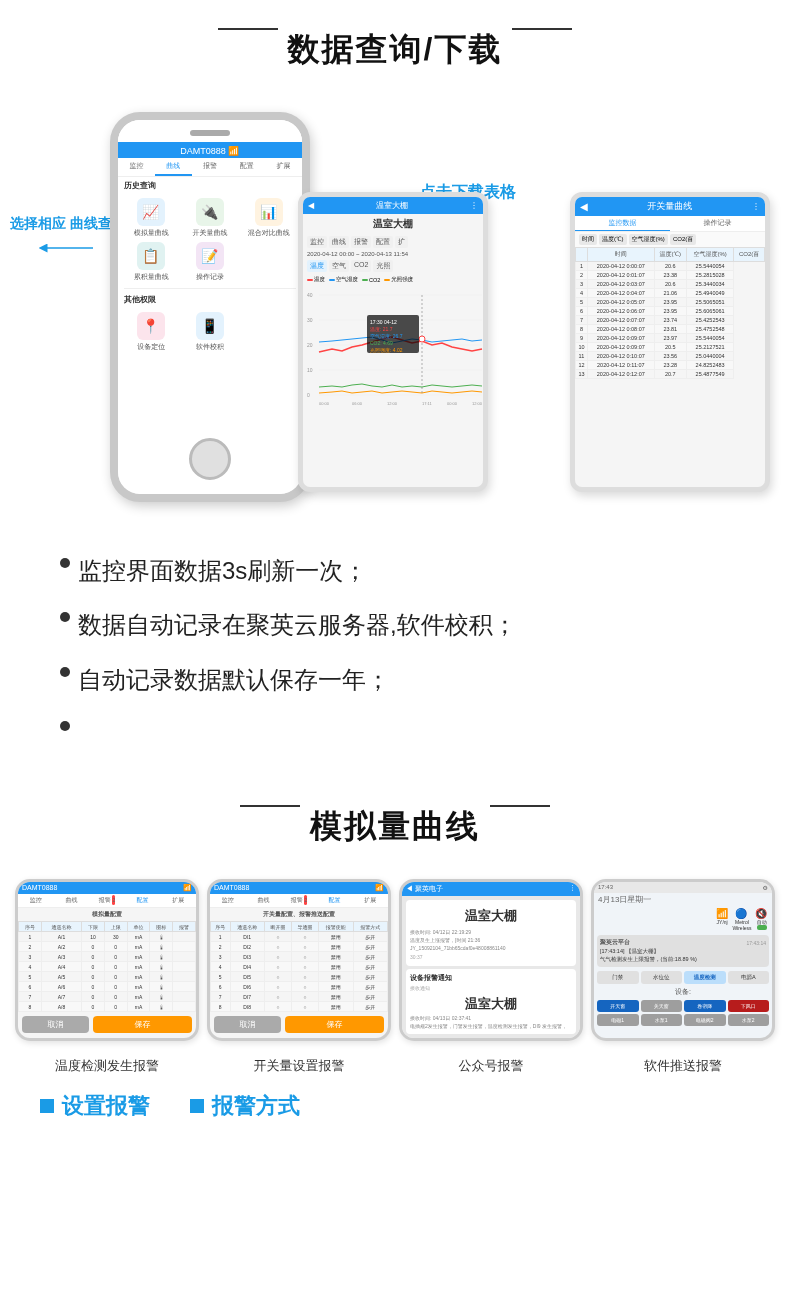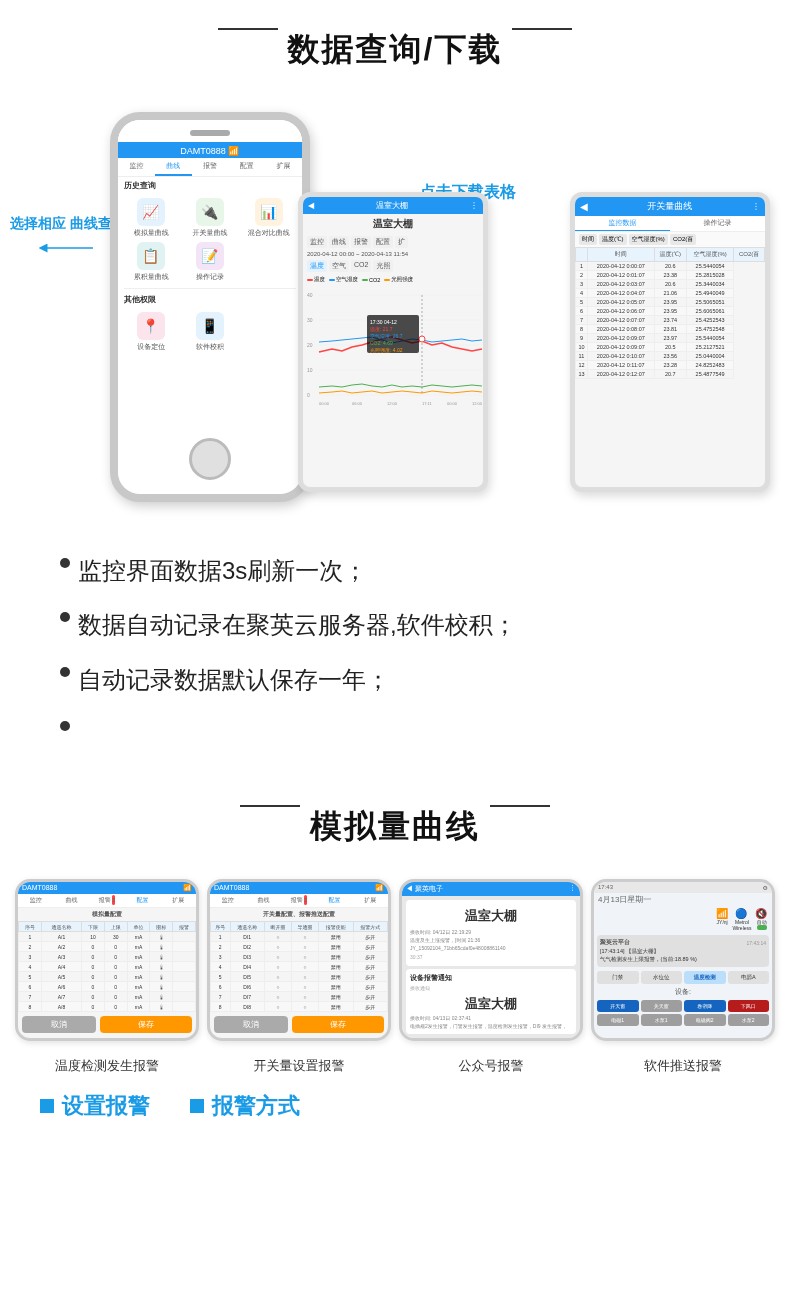--- a/index.html
+++ b/index.html
@@ -417,21 +417,21 @@
       padding: 3px 0;
       text-align: center;
     }
     .btn-save {
       flex: 1;
       background: #ff9800;
       color: #fff;
       border: none;
       border-radius: 4px;
       font-size: 8px;
-      padding: 3px 9px;
+      padding: 3px 16px;
       text-align: center;
     }
 
     
     .alarm-captions {
       display: flex;
       padding: 6px 15px;
       gap: 8px;
     }
     .alarm-caption {

